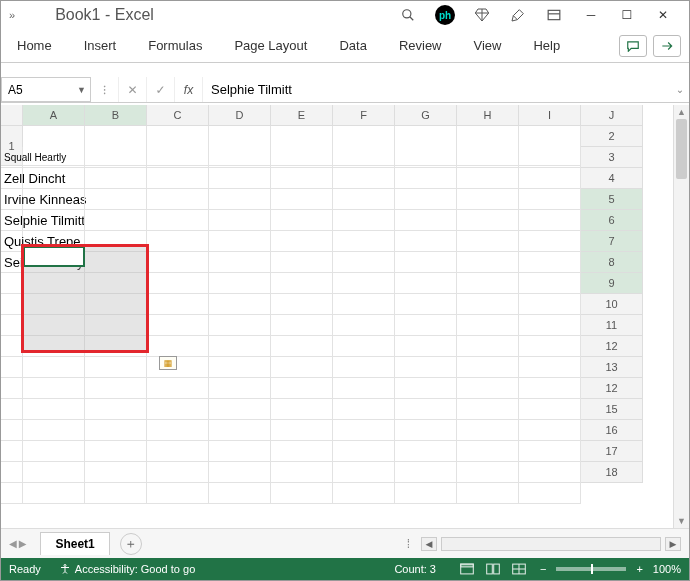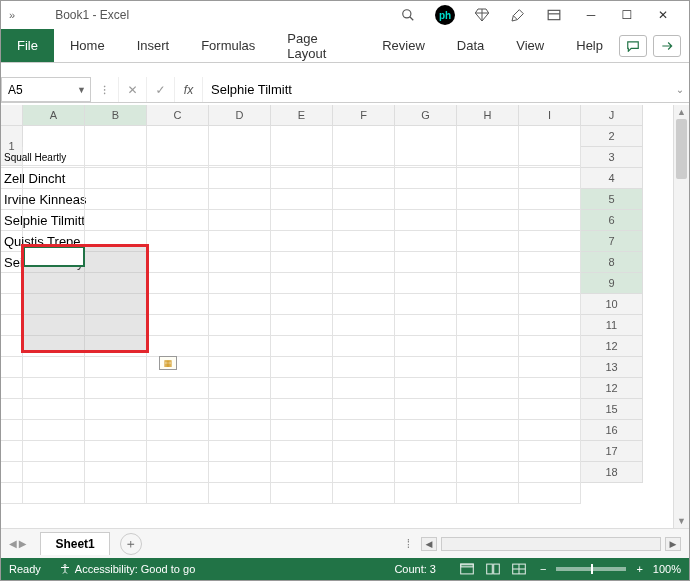--- a/index.html
+++ b/index.html
@@ -1,21 +1,21 @@
 <!DOCTYPE html>
 <html><head>
 <meta charset="utf-8">
 <style>
 * { box-sizing: border-box; margin: 0; padding: 0; font-family: 'Segoe UI', Arial, sans-serif; }
 body { width: 690px; height: 581px; overflow: hidden; background: #fff; border: 1px solid #999; position: relative; }
 
 
 .title-bar { height: 28px; display: flex; align-items: center; padding: 0 8px; background: #fff; }
 .title-bar .chev { color: #666; font-size: 11px; margin-right: 40px; }
-.title-bar .title { font-size: 12px; color: #555; flex: 0 0 auto; }
+.title-bar .title { font-size: 16px; color: #555; flex: 0 0 auto; }
 .title-bar .spacer { flex: 1; }
 .title-bar .title-icons { display: flex; align-items: center; gap: 18px; }
 .title-bar .icon { width: 18px; height: 18px; display: inline-flex; align-items: center; justify-content: center; color: #555; font-size: 13px; }
 .title-bar .ph-icon { width: 20px; height: 20px; border-radius: 50%; background: #000; color: #0dc; display:flex;align-items:center;justify-content:center;font-size:10px;font-weight:bold;}
 .title-bar .winbtn { width: 36px; height: 28px; display: inline-flex; align-items: center; justify-content: center; color: #333; font-size: 12px; }
 .winctrls { display: flex; margin-left: 10px; }
 
 
 .ribbon { height: 34px; display: flex; align-items: stretch; border-bottom: 1px solid #ccc; background: #fff; }
 .ribbon .file-tab { background: #217346; color: #fff; padding: 0 16px; display: flex; align-items: center; font-size: 13px; font-weight: 500;}
@@ -107,27 +107,26 @@
     </span>
   </div>
   <div class="winctrls">
     <span class="winbtn">─</span>
     <span class="winbtn">☐</span>
     <span class="winbtn">✕</span>
   </div>
 </div>
 
 <div class="ribbon">
-  <div class="file-tab">File</div>
   <div class="tab">Home</div>
   <div class="tab">Insert</div>
   <div class="tab">Formulas</div>
   <div class="tab">Page Layout</div>
+  <div class="tab">Data</div>
   <div class="tab">Review</div>
-  <div class="tab">Data</div>
   <div class="tab">View</div>
   <div class="tab">Help</div>
   <div class="right">
     <div class="rbtn">
       <svg width="14" height="12" viewBox="0 0 24 20" fill="none" stroke="#217346" stroke-width="2">
           <path d="M3 3h18v11H9l-5 5V14H3z"></path>
         </svg>
     </div>
     <div class="rbtn">
       <svg width="14" height="12" viewBox="0 0 24 20" fill="none" stroke="#217346" stroke-width="2">

